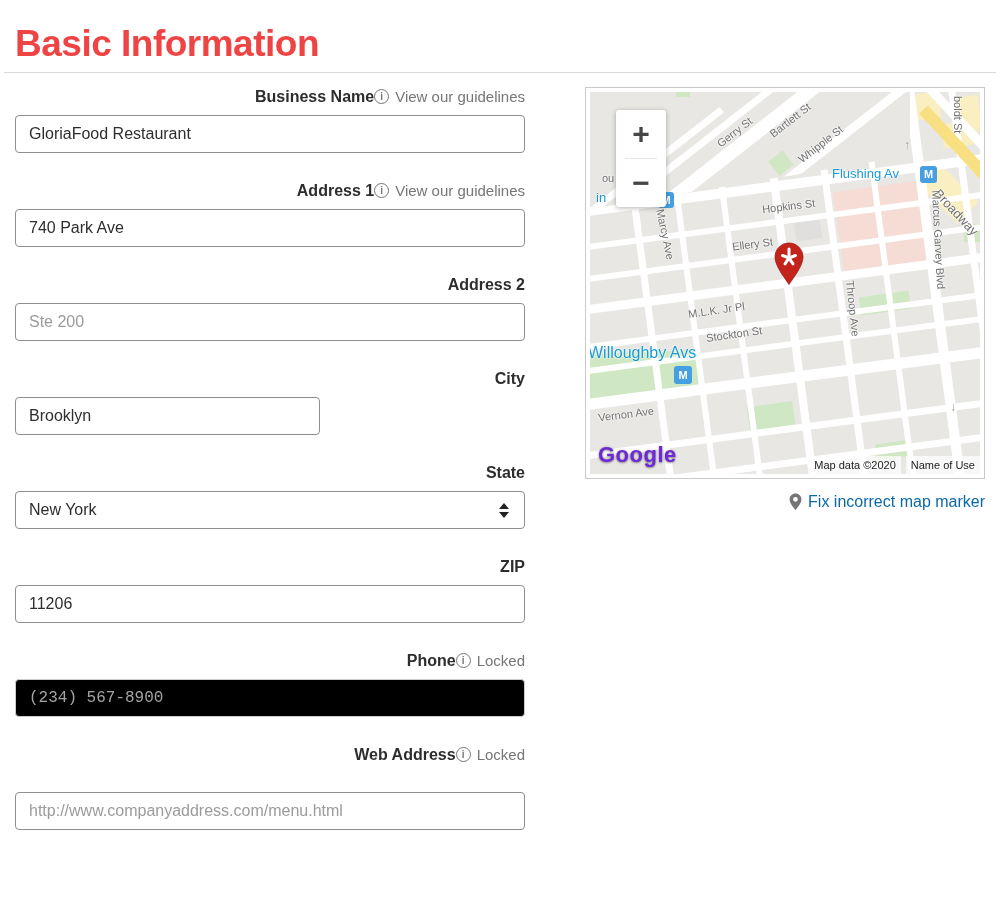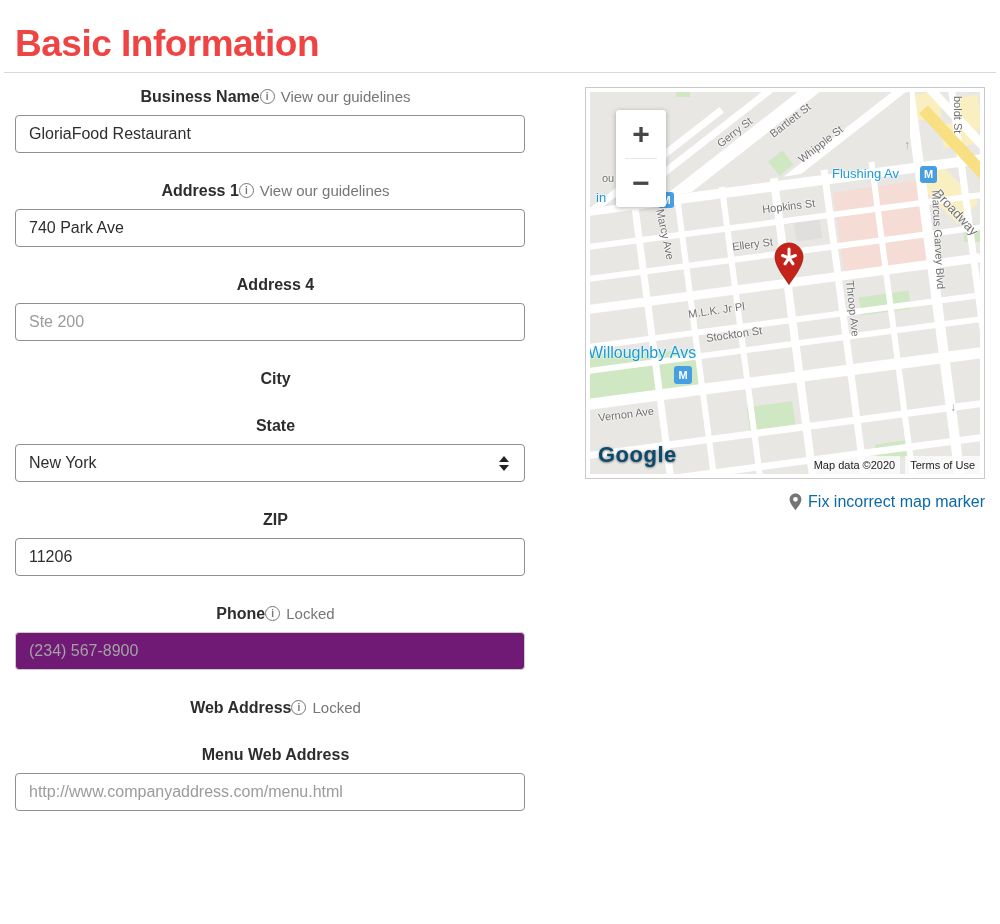--- a/index.html
+++ b/index.html
@@ -19,39 +19,39 @@
     border:none; border-top:1px solid #d9d9d9;
     margin: 6px -11px 0 -11px;
   }
   .content { display:flex; align-items:flex-start; }
   .form-col { width:510px; flex:none; }
   .map-col { width:400px; flex:none; margin-left:60px; padding-top:14px; }
 
   
   .field { margin-bottom:28px; }
   .label-row {
-    display:flex; justify-content:center; align-items:center;
+    display:flex; justify-content:flex-end; align-items:center;
     margin:14px 0 9px 11px; line-height:19px;
   }
   .field:not(:first-child) .label-row { margin-top:0; }
   .field-label { font-size:16px; font-weight:bold; color:#2d2d2d; }
   .hint { display:flex; align-items:center; gap:6px; font-size:15px; color:#767676; cursor:pointer; }
   .info-icon {
     display:inline-flex; width:15px; height:15px; border:1px solid #767676;
     border-radius:50%; align-items:center; justify-content:center;
     font-size:10px; line-height:1; color:#767676; font-weight:bold;
   }
   input.txt {
     width:100%; height:38px; border:1px solid #8f8f8f; border-radius:4px;
     padding:0 13px; font-size:16px; color:#2e2e2e; background:#fff;
     font-family:"Liberation Sans","DejaVu Sans",sans-serif;
   }
   input.txt::placeholder { color:#9b9b9b; opacity:1; }
   input.txt.narrow { width:305px; }
-  input.txt.locked { background:#701a75; border-color:#cccccc; color:#a3a3a3; }
+  input.txt.locked { background:#000000; border-color:#cccccc; color:#a3a3a3;font-family:Liberation Mono, monospace; }
   input.txt.locked::placeholder { color:#a3a3a3; }
   .selectbox {
     width:100%; height:38px; border:1px solid #8f8f8f; border-radius:4px;
     padding:0 13px; font-size:16px; color:#2e2e2e; background:#fff;
     display:flex; align-items:center; justify-content:space-between; cursor:pointer;
   }
   .stepper { display:flex; flex-direction:column; gap:3px; align-items:center; margin-right:2px; }
   .tri-up   { width:0;height:0;border-left:5px solid transparent;border-right:5px solid transparent;border-bottom:6px solid #222; }
   .tri-down { width:0;height:0;border-left:5px solid transparent;border-right:5px solid transparent;border-top:6px solid #222; }
 
@@ -95,21 +95,21 @@
     background:#fff; border-radius:3px; box-shadow:0 1px 5px rgba(0,0,0,0.3);
     display:flex; flex-direction:column;
   }
   .zoom-btn {
     position:static; flex:1; display:flex; align-items:center; justify-content:center;
     font-size:30px; font-weight:bold; color:#464646; cursor:pointer; user-select:none;
   }
   .zoom-div { position:static; height:1px; background:#e6e6e6; margin:0 9px; }
   .glogo {
     z-index:6; left:8px; bottom:6px; font-size:22px; font-weight:bold; letter-spacing:0.5px;
-    color:#0c4a6e; text-shadow:0 1px 2px rgba(0,0,0,0.35), 0 0 3px rgba(0,0,0,0.2);
+    color:#6d28d9; text-shadow:0 1px 2px rgba(0,0,0,0.35), 0 0 3px rgba(0,0,0,0.2);
   }
   .attrib {
     z-index:6; right:0; bottom:0; display:flex; align-items:stretch; gap:5px;
     font-size:11px; color:#222;
   }
   .attrib > span { position:static; background:rgba(255,255,255,0.72); padding:3px 5px; }
   .fix-row {
     margin-top:14px; display:flex; justify-content:flex-end; align-items:center; gap:6px;
   }
   .fix-link { color:#0b69a8; font-size:16px; text-decoration:none; cursor:pointer; }
@@ -142,29 +142,30 @@
           <span class="hint">
             <span class="info-icon">i</span>
             <span>View our guidelines</span>
           </span>
         </div>
         <input class="txt" type="text" value="740 Park Ave" style="">
       </div>
 
       <div class="field">
         <div class="label-row">
-          <span class="field-label">Address 4</span>
+          <span class="field-label">Address 2</span>
         </div>
         <input class="txt" type="text" placeholder="Ste 200" style="">
       </div>
 
       <div class="field">
         <div class="label-row">
           <span class="field-label">City</span>
         </div>
+        <input class="txt narrow" type="text" value="Brooklyn" style="">
       </div>
 
       <div class="field">
         <div class="label-row">
           <span class="field-label">State</span>
         </div>
         <div class="selectbox">
           <span>New York</span>
           <span class="stepper">
             <span class="tri-up"></span>
@@ -195,23 +196,20 @@
         <div class="label-row">
           <span class="field-label">Web Address</span>
           <span class="hint">
             <span class="info-icon">i</span>
             <span>Locked</span>
           </span>
         </div>
       </div>
 
       <div class="field">
-        <div class="label-row">
-          <span class="field-label">Menu Web Address</span>
-        </div>
         <input class="txt" type="text" placeholder="http://www.companyaddress.com/menu.html" style="">
       </div>
 
     </div>
 
     <div class="map-col">
       <div class="map-frame">
         <div class="map-canvas">
 
           <div class="blk" style="left:248px;top:94px;width:86px;height:82px;background:#f5dcd5;transform:rotate(-8deg);"></div>
@@ -298,21 +296,21 @@
 
           <div class="zoom-ctl">
             <div class="zoom-btn">+</div>
             <div class="zoom-div"></div>
             <div class="zoom-btn">−</div>
           </div>
 
           <div class="glogo">Google</div>
           <div class="attrib">
             <span>Map data ©2020</span>
-            <span style="cursor:pointer;">Terms of Use</span>
+            <span style="cursor:pointer;">Name of Use</span>
           </div>
 
         </div>
       </div>
 
       <div class="fix-row">
         <svg width="13" height="18" viewBox="0 0 13 18">
           <path d="M6.5 0.5 C3.2 0.5 0.6 3.1 0.6 6.4 c0 4.2 4.7 8.6 5.9 10.8 1.2-2.2 5.9-6.6 5.9-10.8 C12.4 3.1 9.8 0.5 6.5 0.5 z M6.5 8.7 a2.4 2.4 0 1 1 0-4.8 2.4 2.4 0 0 1 0 4.8 z" fill="#757575"></path>
         </svg>
         <a class="fix-link">Fix incorrect map marker</a>

